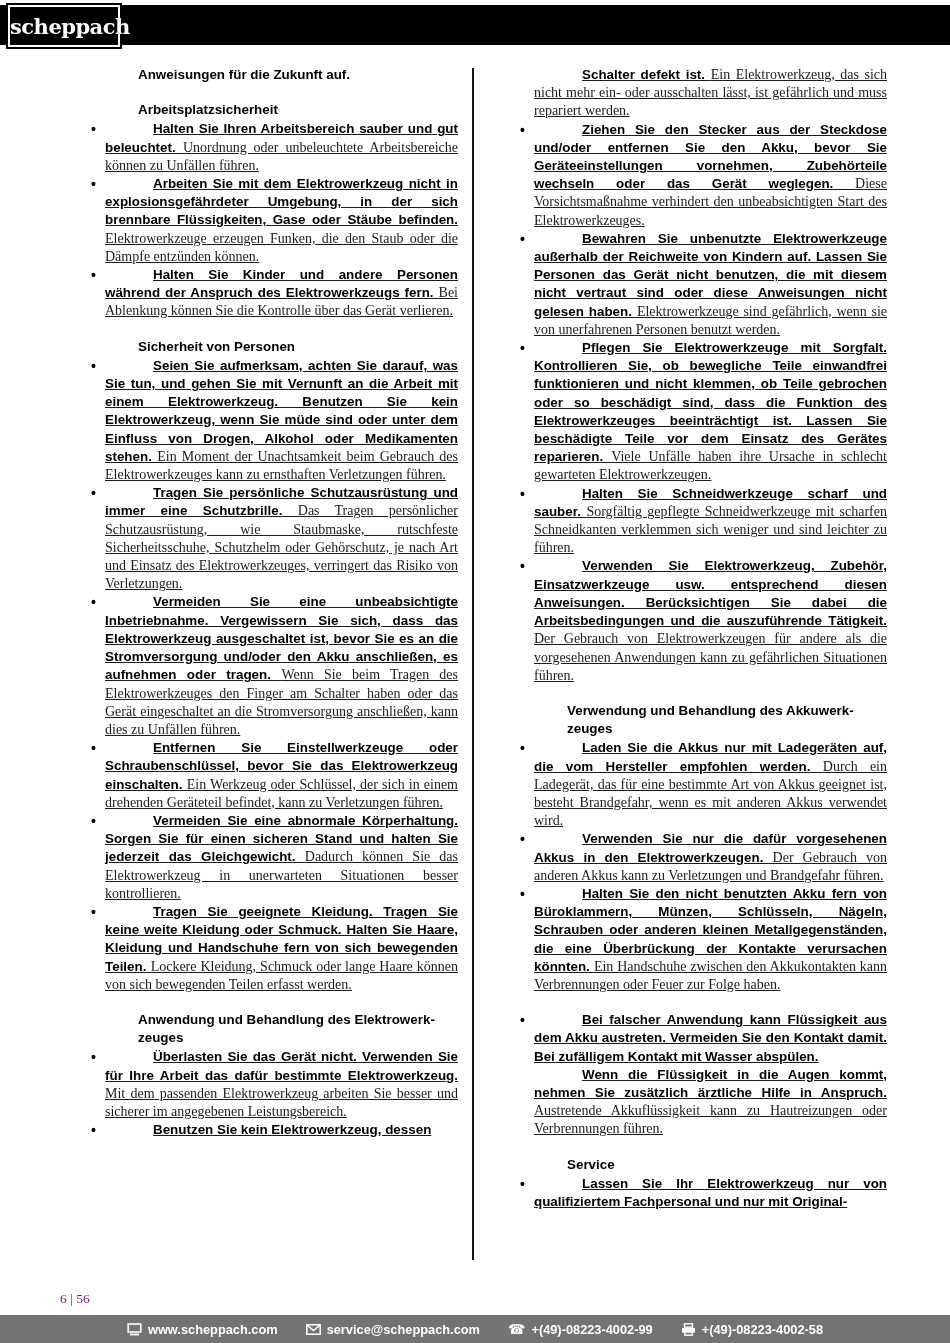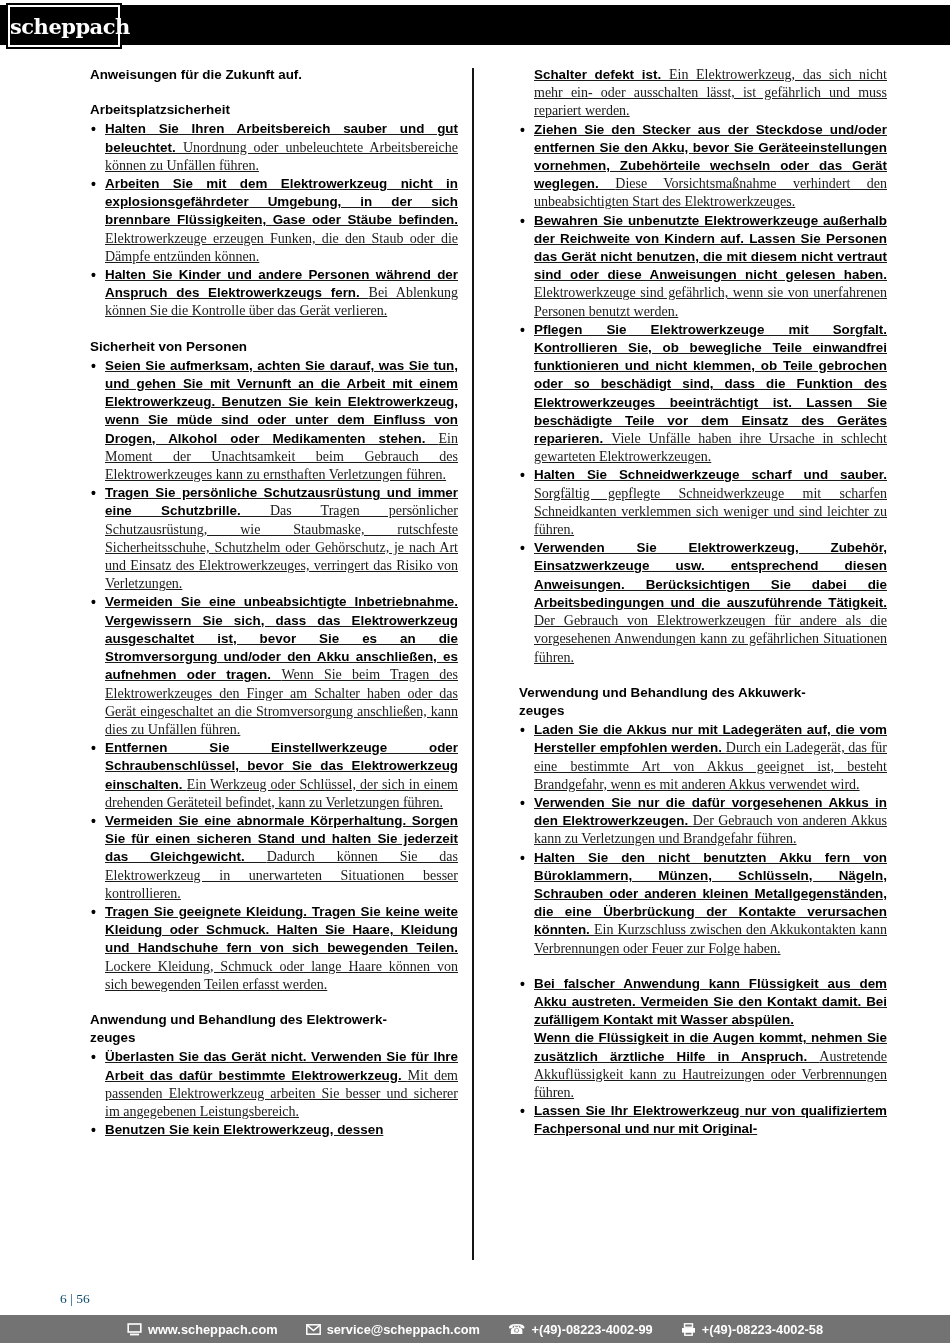--- a/index.html
+++ b/index.html
@@ -30,35 +30,35 @@
   #col-left  { left:90px; }
   #col-right { left:519px; }
   .divider { position:absolute; top:2px; left:472px; width:2px; height:1192px; background:#151515; }
 
   .sec-h {
     font-family:"Liberation Sans", sans-serif; font-weight:bold;
     font-size:13.8px; line-height:18.2px; text-align:left;
     margin-top:17px; margin-bottom:1px; color:#000;
   }
   .para { margin:0; }
-  .b { font-family:"Liberation Sans", sans-serif; font-weight:bold; font-size:13.4px; color:#000; }
+  .b { font-family:"Liberation Sans", sans-serif; font-weight:bold; font-size:13.4px; color:#000;margin-left:48px; }
   .r { font-family:"Liberation Serif", serif; color:#1b1b1b; }
 
   .bullet { position:relative; padding-left:15px;text-decoration:underline; }
   .bullet .marker {
     position:absolute; left:1px; top:0;
     font-family:"Liberation Sans", sans-serif; font-weight:bold; color:#000;
   }
   .cont { padding-left:15px; }
   .gap { margin-top:17px; }
 
   
   .pagenum {
     position:absolute; left:60px; top:1291px;
-    font-family:"Liberation Serif", serif; font-size:13.5px; color:#0c4a6e;
+    font-family:"Liberation Serif", serif; font-size:13.5px; color:#701a75;
   }
   .bottombar {
     position:absolute; left:0; top:1315px; width:950px; height:28px; background:#737373;
     display:flex; align-items:center; justify-content:center; gap:28px;
   }
   .contact {
     display:flex; align-items:center; gap:6px; color:#fff;
     font-family:"Liberation Sans", sans-serif; font-weight:bold; font-size:12.8px;
     white-space:nowrap;
   }
@@ -97,22 +97,23 @@
     <section class="col" id="col-right">
         <div class="bullet cont"><span class="b">Schalter defekt ist. </span><span class="r">Ein Elektrowerkzeug, das sich nicht mehr ein- oder ausschalten lässt, ist gefährlich und muss repariert werden.</span></div>
         <div class="bullet"><span class="marker">•</span><span class="b">Ziehen Sie den Stecker aus der Steckdose und/oder entfernen Sie den Akku, bevor Sie Geräteeinstellungen vornehmen, Zubehörteile wechseln oder das Gerät weglegen. </span><span class="r">Diese Vorsichtsmaßnahme verhindert den unbeabsichtigten Start des Elektrowerkzeuges.</span></div>
         <div class="bullet"><span class="marker">•</span><span class="b">Bewahren Sie unbenutzte Elektrowerkzeuge außerhalb der Reichweite von Kindern auf. Lassen Sie Personen das Gerät nicht benutzen, die mit diesem nicht vertraut sind oder diese Anweisungen nicht gelesen haben. </span><span class="r">Elektrowerkzeuge sind gefährlich, wenn sie von unerfahrenen Personen benutzt werden.</span></div>
         <div class="bullet"><span class="marker">•</span><span class="b">Pflegen Sie Elektrowerkzeuge mit Sorgfalt. Kontrollieren Sie, ob bewegliche Teile einwandfrei funktionieren und nicht klemmen, ob Teile gebrochen oder so beschädigt sind, dass die Funktion des Elektrowerkzeuges beeinträchtigt ist. Lassen Sie beschädigte Teile vor dem Einsatz des Gerätes reparieren. </span><span class="r">Viele Unfälle haben ihre Ursache in schlecht gewarteten Elektrowerkzeugen.</span></div>
         <div class="bullet"><span class="marker">•</span><span class="b">Halten Sie Schneidwerkzeuge scharf und sauber. </span><span class="r">Sorgfältig gepflegte Schneidwerkzeuge mit scharfen Schneidkanten verklemmen sich weniger und sind leichter zu führen.</span></div>
         <div class="bullet"><span class="marker">•</span><span class="b">Verwenden Sie Elektrowerkzeug, Zubehör, Einsatzwerkzeuge usw. entsprechend diesen Anweisungen. Berücksichtigen Sie dabei die Arbeitsbedingungen und die auszuführende Tätigkeit. </span><span class="r">Der Gebrauch von Elektrowerkzeugen für andere als die vorgesehenen Anwendungen kann zu gefährlichen Situationen führen.</span></div>
         <h2 class="sec-h"><span class="b">Verwendung und Behandlung des Akkuwerk-</span><br><span class="b">zeuges</span></h2>
         <div class="bullet"><span class="marker">•</span><span class="b">Laden Sie die Akkus nur mit Ladegeräten auf, die vom Hersteller empfohlen werden. </span><span class="r">Durch ein Ladegerät, das für eine bestimmte Art von Akkus geeignet ist, besteht Brandgefahr, wenn es mit anderen Akkus verwendet wird.</span></div>
         <div class="bullet"><span class="marker">•</span><span class="b">Verwenden Sie nur die dafür vorgesehenen Akkus in den Elektrowerkzeugen. </span><span class="r">Der Gebrauch von anderen Akkus kann zu Verletzungen und Brandgefahr führen.</span></div>
-        <div class="bullet"><span class="marker">•</span><span class="b">Halten Sie den nicht benutzten Akku fern von Büroklammern, Münzen, Schlüsseln, Nägeln, Schrauben oder anderen kleinen Metallgegenständen, die eine Überbrückung der Kontakte verursachen könnten. </span><span class="r">Ein Kurzschluss zwischen den Akkukontakten kann Verbrennungen oder Feuer zur Folge haben.</span></div>
+        <div class="bullet"><span class="marker">•</span><span class="b">Halten Sie den nicht benutzten Akku fern von Büroklammern, Münzen, Schlüsseln, Nägeln, Schrauben oder anderen kleinen Metallgegenständen, die eine Überbrückung der Kontakte verursachen könnten. </span><span class="r">Ein Handschuhe zwischen den Akkukontakten kann Verbrennungen oder Feuer zur Folge haben.</span></div>
         <div class="bullet gap"><span class="marker">•</span><span class="b">Bei falscher Anwendung kann Flüssigkeit aus dem Akku austreten. Vermeiden Sie den Kontakt damit. Bei zufälligem Kontakt mit Wasser abspülen.</span><br><span class="b">Wenn die Flüssigkeit in die Augen kommt, nehmen Sie zusätzlich ärztliche Hilfe in Anspruch. </span><span class="r">Austretende Akkuflüssigkeit kann zu Hautreizungen oder Verbrennungen führen.</span></div>
+        <h2 class="sec-h"><span class="b">Service</span></h2>
         <div class="bullet"><span class="marker">•</span><span class="b">Lassen Sie Ihr Elektrowerkzeug nur von qualifiziertem Fachpersonal und nur mit Original-</span></div>
       </section>
   </div>
 
   <div class="pagenum">6 | 56</div>
 
   <footer class="bottombar">
     <span class="contact">
       <svg width="15" height="13" viewBox="0 0 15 13">
         <rect x="1.2" y="1" width="12.6" height="8" fill="none" stroke="#fff" stroke-width="1.6"></rect>

